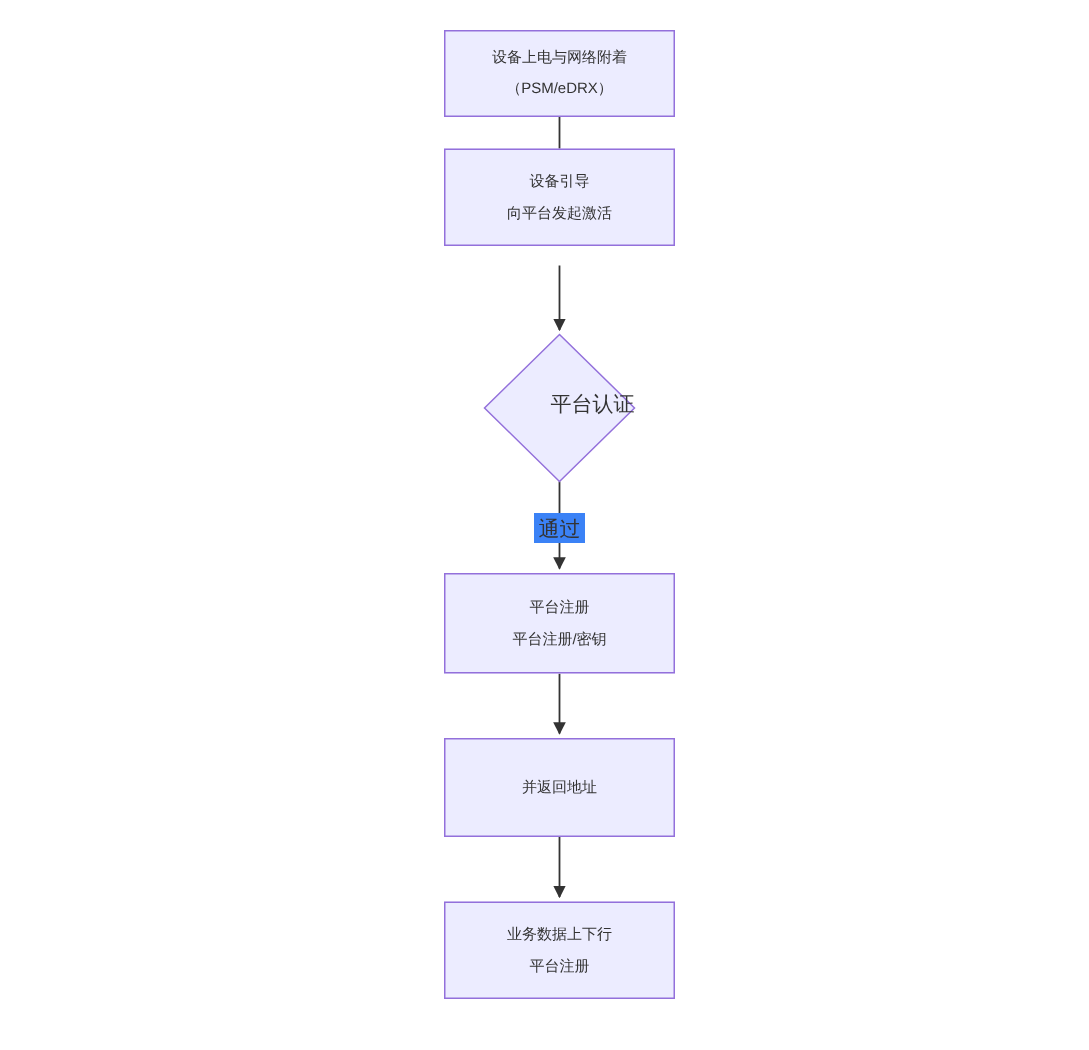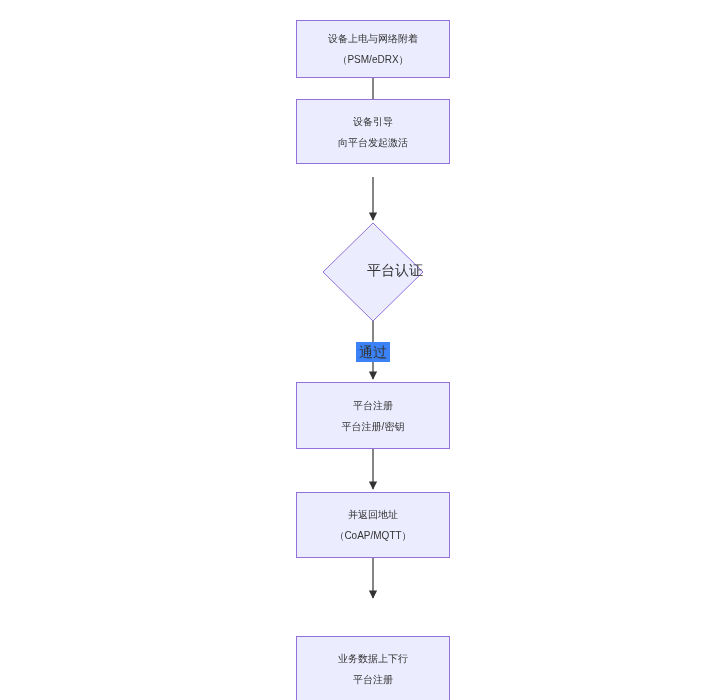--- a/index.html
+++ b/index.html
@@ -30,21 +30,21 @@
     justify-content: center;
     text-align: center;
     font-size: 10px;
     line-height: 21px;
     color: #333333;
   }
   .node-power   { left: 296px; top: 20px;  width: 154px; height: 58px; }
   .node-boot    { left: 296px; top: 99px; width: 154px; height: 65px; }
   .node-register{ left: 296px; top: 382px; width: 154px; height: 67px; }
   .node-channel { left: 296px; top: 492px; width: 154px; height: 66px; }
-  .node-business{ left: 296px; top: 601px; width: 154px; height: 65px; margin-top: 35px; }
+  .node-business{ left: 296px; top: 601px; width: 154px; height: 65px; }
   .diamond-label {
     position: absolute;
     left: 323px; top: 261px;
     width: 100px;
     text-align: right;
     font-size: 14px;
     line-height: 21px;
     color: #333333;
     font-family: Liberation Mono, monospace;
   }
@@ -94,21 +94,20 @@
 
   <div class="edge-label">通过</div>
 
   <div class="node node-register">
     <div>平台注册</div>
     <div>平台注册/密钥</div>
   </div>
 
   <div class="node node-channel">
     <div>并返回地址</div>
-    <div>（CoAP/MQTT）</div>
   </div>
 
   <div class="node node-business">
     <div>业务数据上下行</div>
     <div>平台注册</div>
   </div>
 
 </div>
 
 </body></html>

